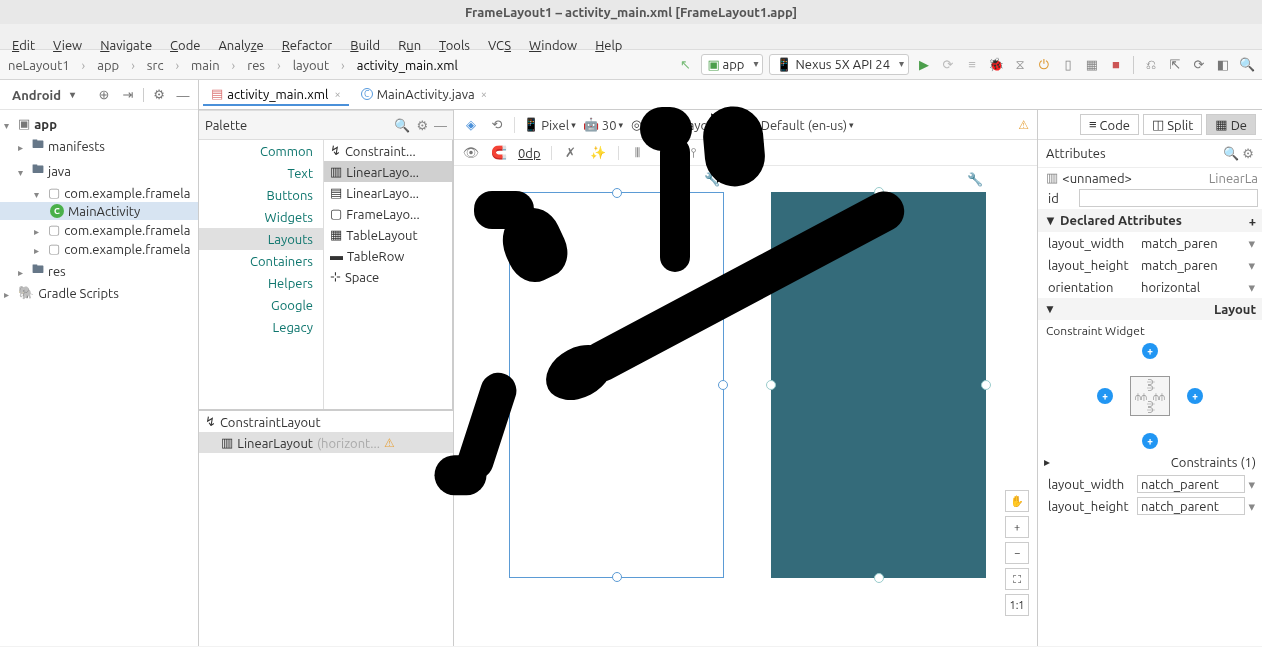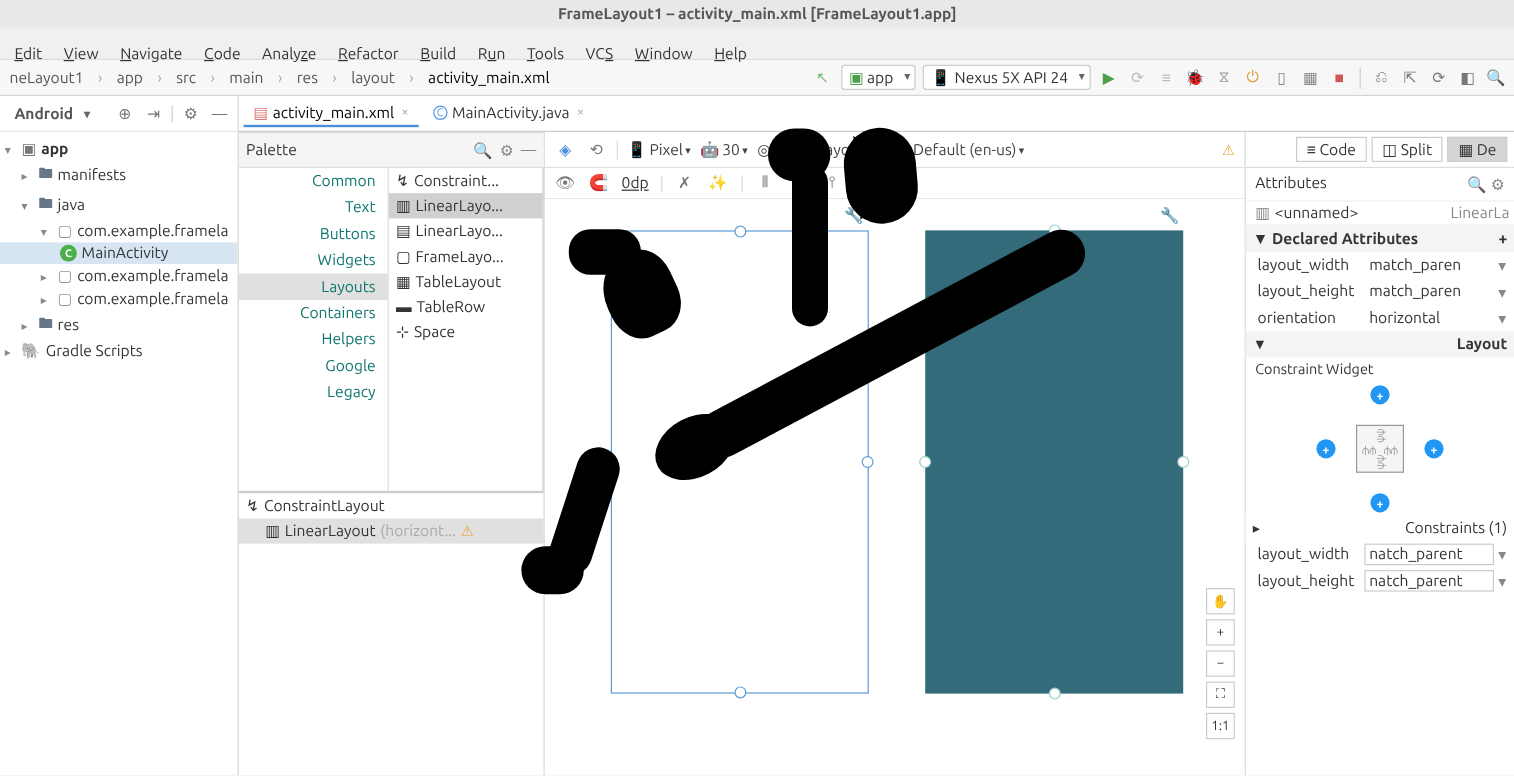--- a/index.html
+++ b/index.html
@@ -390,20 +390,24 @@
         <div class="attr-title">
           <span>Attributes</span>
           <span><span style="color:#888;">🔍</span> <span style="color:#888;">⚙</span></span>
         </div>
         <div class="attr-row">
           <span style="color:#888;padding-left:4px;">▥</span>
           <span style="padding-left:4px;">&lt;unnamed&gt;</span>
           <span style="flex:1"></span>
           <span style="color:#888;">LinearLa</span>
         </div>
+        <div class="attr-row">
+          <span class="label">id</span>
+          <input class="val input" value="" style="">
+        </div>
         <div class="section-header">
           <span>▼ Declared Attributes</span>
             <span>+</span>
         </div>
         <div class="attr-row">
           <span class="label">layout_width</span>
           <span class="val">match_paren</span>
             <span style="padding:0 3px;color:#888;">▾</span>
         </div>
         <div class="attr-row">

